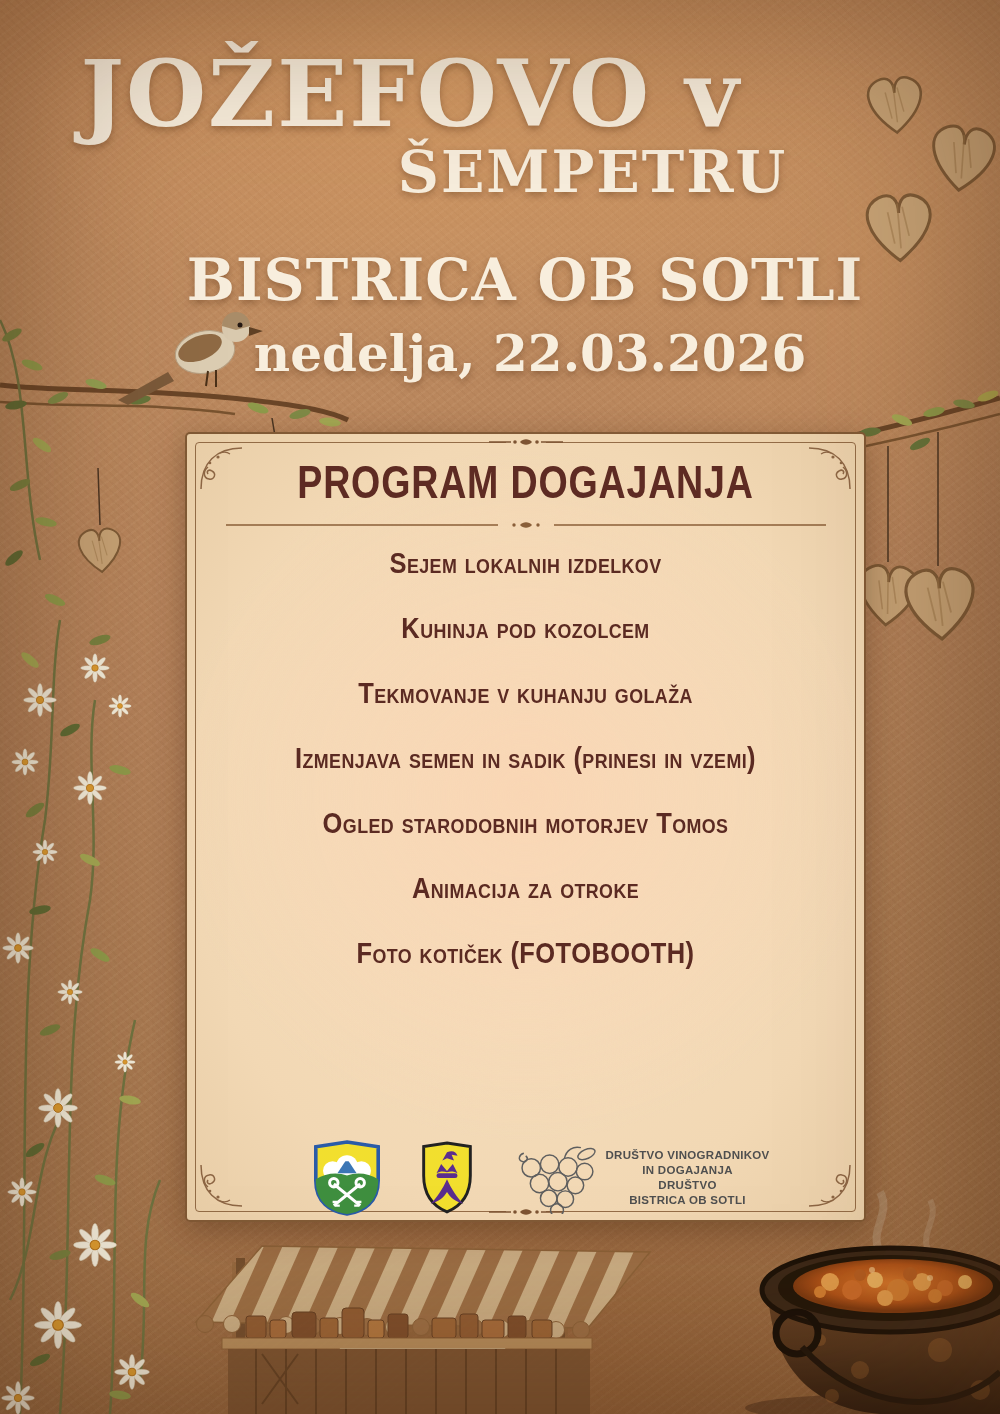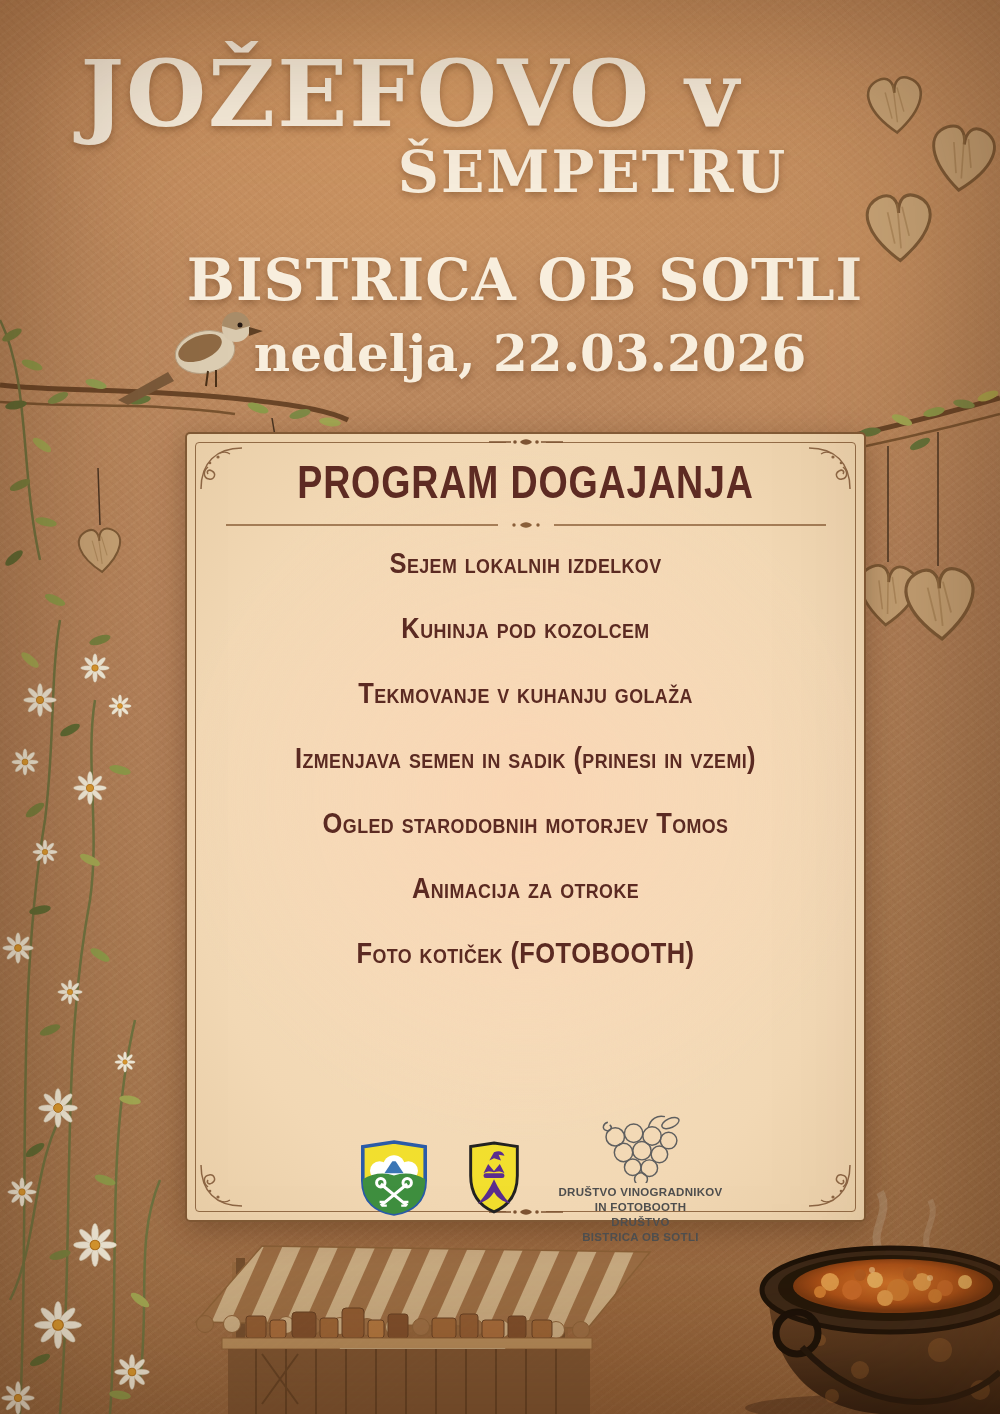--- a/index.html
+++ b/index.html
@@ -54,21 +54,21 @@
   .items li{height:65px;display:flex;align-items:center;justify-content:center;
     font-size:30px;font-weight:bold;font-variant:small-caps;color:#5b2a22;
     transform:scaleX(.85);white-space:nowrap;letter-spacing:.5px;}
   .schedule{position:absolute;top:554px;left:6px;right:6px;margin:0;padding:0;list-style:none;}
   .schedule li{height:49px;display:flex;align-items:center;justify-content:center;
     font-size:23px;font-weight:bold;font-variant:small-caps;color:#5b2a22;
     transform:scaleX(.88);white-space:nowrap;letter-spacing:.4px;}
 
   .logos{position:absolute;top:700px;left:0;right:0;height:88px;
     display:flex;align-items:center;justify-content:center;gap:36px;padding-left:30px;}
-  .org-block{display:flex;align-items:center;gap:2px;flex-direction:column;}
+  .org-block{display:flex;align-items:center;gap:2px;}
   .org-text{font-size:11.5px;font-weight:bold;color:#4f4f4f;line-height:1.3;
     text-align:center;letter-spacing:.3px;}
 </style>
 </head>
 <body>
 
 <div class="poster">
 
   <svg class="decor" width="1000" height="1414" viewBox="0 0 1000 1414">
     <defs>
@@ -421,20 +421,20 @@
             <circle cx="31" cy="45" r="10"></circle>
               <circle cx="51" cy="43" r="10"></circle>
               <circle cx="70" cy="47" r="9"></circle>
             <circle cx="41" cy="61" r="9"></circle>
               <circle cx="59" cy="62" r="9"></circle>
             <circle cx="50" cy="74" r="7"></circle>
           </g>
         </svg>
         <div class="org-text">
           <div>DRUŠTVO VINOGRADNIKOV</div>
-          <div>IN FOTOBOOTH</div>
+          <div>IN DOGAJANJA</div>
           <div>DRUŠTVO</div>
           <div>BISTRICA OB SOTLI</div>
         </div>
       </div>
     </div>
   </section>
 </div>
 
 </body></html>

